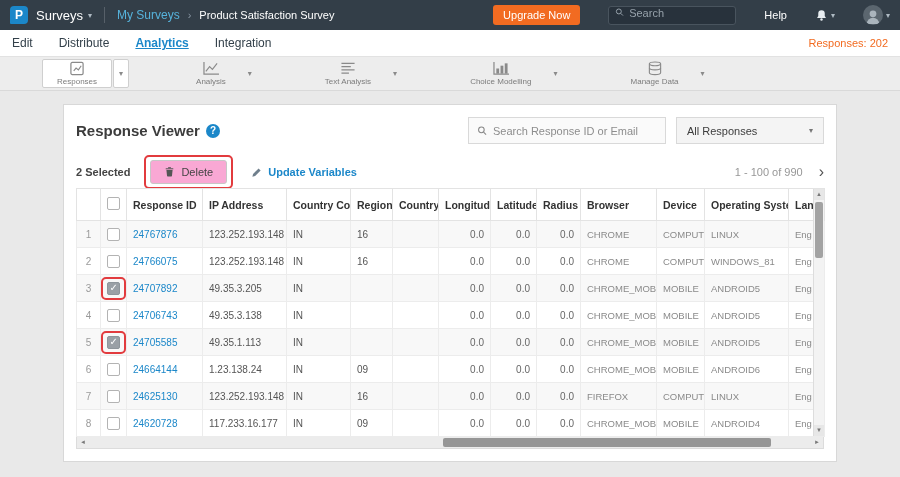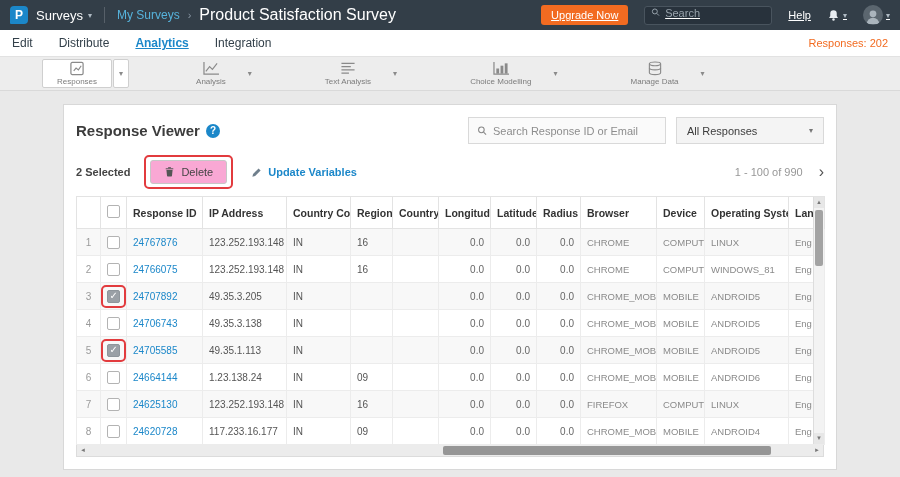--- a/index.html
+++ b/index.html
@@ -7,22 +7,22 @@
   body { font-family:"Liberation Sans", sans-serif; background:#e9e9e9; }
 
   
   .topbar { height:30px; background:#333e48; display:flex; align-items:center; padding:0 10px; color:#fff; }
   .logo { width:18px; height:18px; background:#1b87c9; border-radius:4px 4px 4px 1px; color:#fff; font-weight:bold; font-size:12px; display:flex; align-items:center; justify-content:center; }
   .brand { display:flex; align-items:center; gap:5px; margin-left:8px; font-size:13px; cursor:pointer; }
   .caret { font-size:8px; color:#aeb9c2; }
   .tb-div { width:1px; height:16px; background:rgba(255,255,255,.18); margin:0 12px; }
   .crumb { color:#56b3dc; font-size:12px; cursor:pointer; }
   .crumb-sep { color:#8795a1; margin:0 8px; font-size:11px; }
-  .tb-title { font-size:16px; color:#fff; }
-  .tb-right { margin-left:auto; display:flex; align-items:center; gap:16px;text-decoration:underline; }
+  .tb-title { font-size:11px; color:#fff; }
+  .tb-right { margin-left:auto; display:flex; align-items:center; gap:28px; }
   .upgrade { background:#f26b21; border:none; color:#fff; font-size:11px; padding:4px 10px; border-radius:3px; cursor:pointer; font-family:inherit; }
   .tb-search { display:flex; align-items:flex-start; gap:5px; background:#28323c; border:1px solid #49545e; border-radius:3px; height:19px; width:128px; padding:0 6px; }
   .tb-search input { background:transparent; border:none; outline:none; color:#fff; font-size:11px; width:100%; font-family:inherit; }
   .tb-search input::placeholder { color:#97a2ab; }
   .help { font-size:11px; cursor:pointer; }
   .iconbtn { display:flex; align-items:center; gap:3px; cursor:pointer; }
   .avatar { width:20px; height:20px; border-radius:50%; background:#5b666f; overflow:hidden; display:flex; align-items:flex-end; justify-content:center; }
 
   
   .tabs { height:27px; background:#fff; display:flex; align-items:center; padding:0 12px; gap:26px; border-bottom:1px solid #e2e2e2; }
@@ -43,21 +43,21 @@
   .card { width:774px; margin:0 auto; background:#fff; border:1px solid #d8d8d8; padding:12px; }
   .card-head { display:flex; align-items:center; margin-bottom:12px; }
   .rv-title { font-size:15px; color:#3c3c3c; font-weight:bold; }
   .help-dot { width:14px; height:14px; border-radius:50%; background:#1b87c9; color:#fff; font-size:10px; font-weight:bold; display:flex; align-items:center; justify-content:center; margin-left:6px; cursor:pointer; }
   .rv-search { margin-left:auto; display:flex; align-items:center; gap:6px; width:198px; height:27px; border:1px solid #d9d9d9; background:#fafafa; padding:0 8px; }
   .rv-search input { border:none; outline:none; background:transparent; font-size:11px; width:100%; color:#444; font-family:inherit; }
   .rv-search input::placeholder { color:#8d8d8d; }
   .rv-filter { margin-left:10px; width:148px; height:27px; border:1px solid #d9d9d9; background:#f4f4f4; display:flex; align-items:center; padding:0 10px; font-size:11px; color:#3c3c3c; cursor:pointer; }
   .rv-filter .caret { margin-left:auto; color:#777; }
 
-  .action-row { display:flex; align-items:center; height:32px; margin-bottom:8px; }
+  .action-row { display:flex; align-items:center; height:32px; }
   .sel-count { font-size:11px; font-weight:bold; color:#444; }
   .del-wrap { position:relative; margin-left:20px; }
   .btn-delete { display:flex; align-items:center; gap:6px; border:1px solid #c7c7c7; background:#f9a8d4; border-radius:3px; padding:5px 13px; font-size:11px; color:#444; cursor:pointer; font-family:inherit; }
   .upd-vars { display:flex; align-items:center; gap:6px; margin-left:24px; font-size:11px; color:#1b87c9; cursor:pointer;font-weight:bold; }
   .pag { margin-left:auto; display:flex; align-items:center; gap:16px; }
   .pag-text { font-size:11px; color:#979797; }
   .pag-next { font-size:16px; color:#555; cursor:pointer; line-height:1; }
 
   
   .table-wrap { position:relative; }

